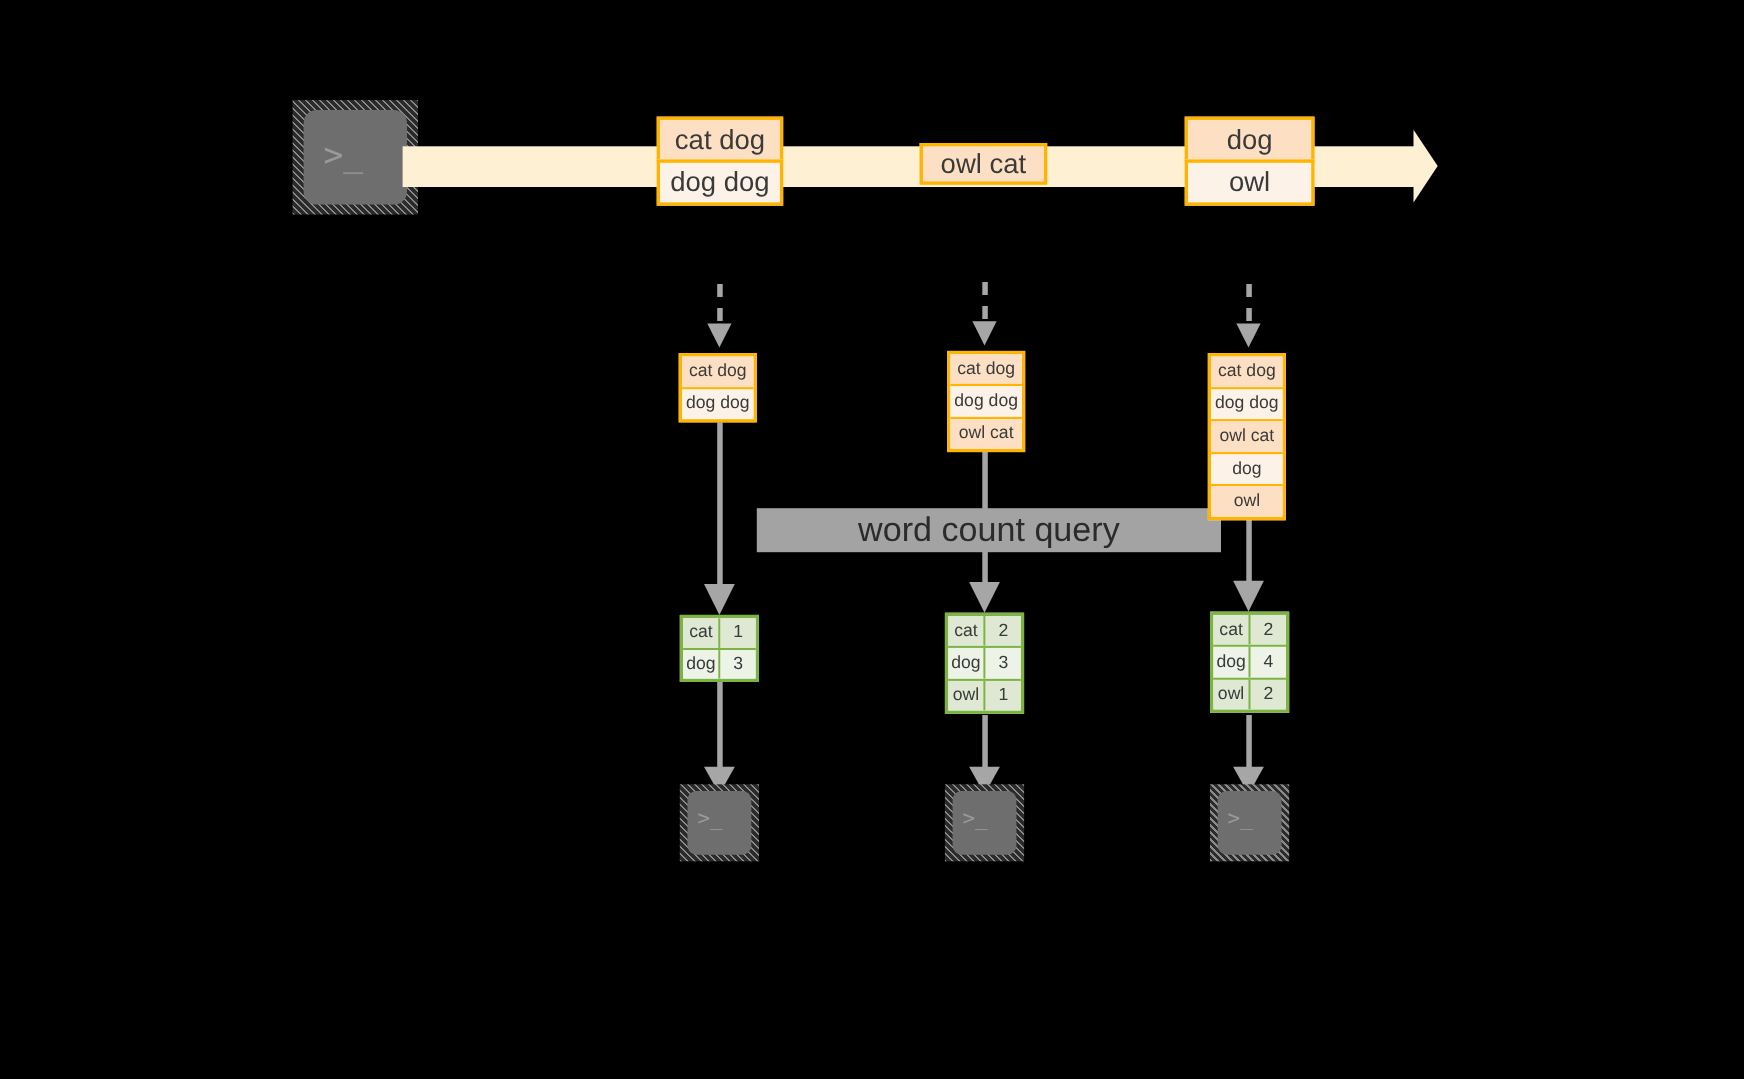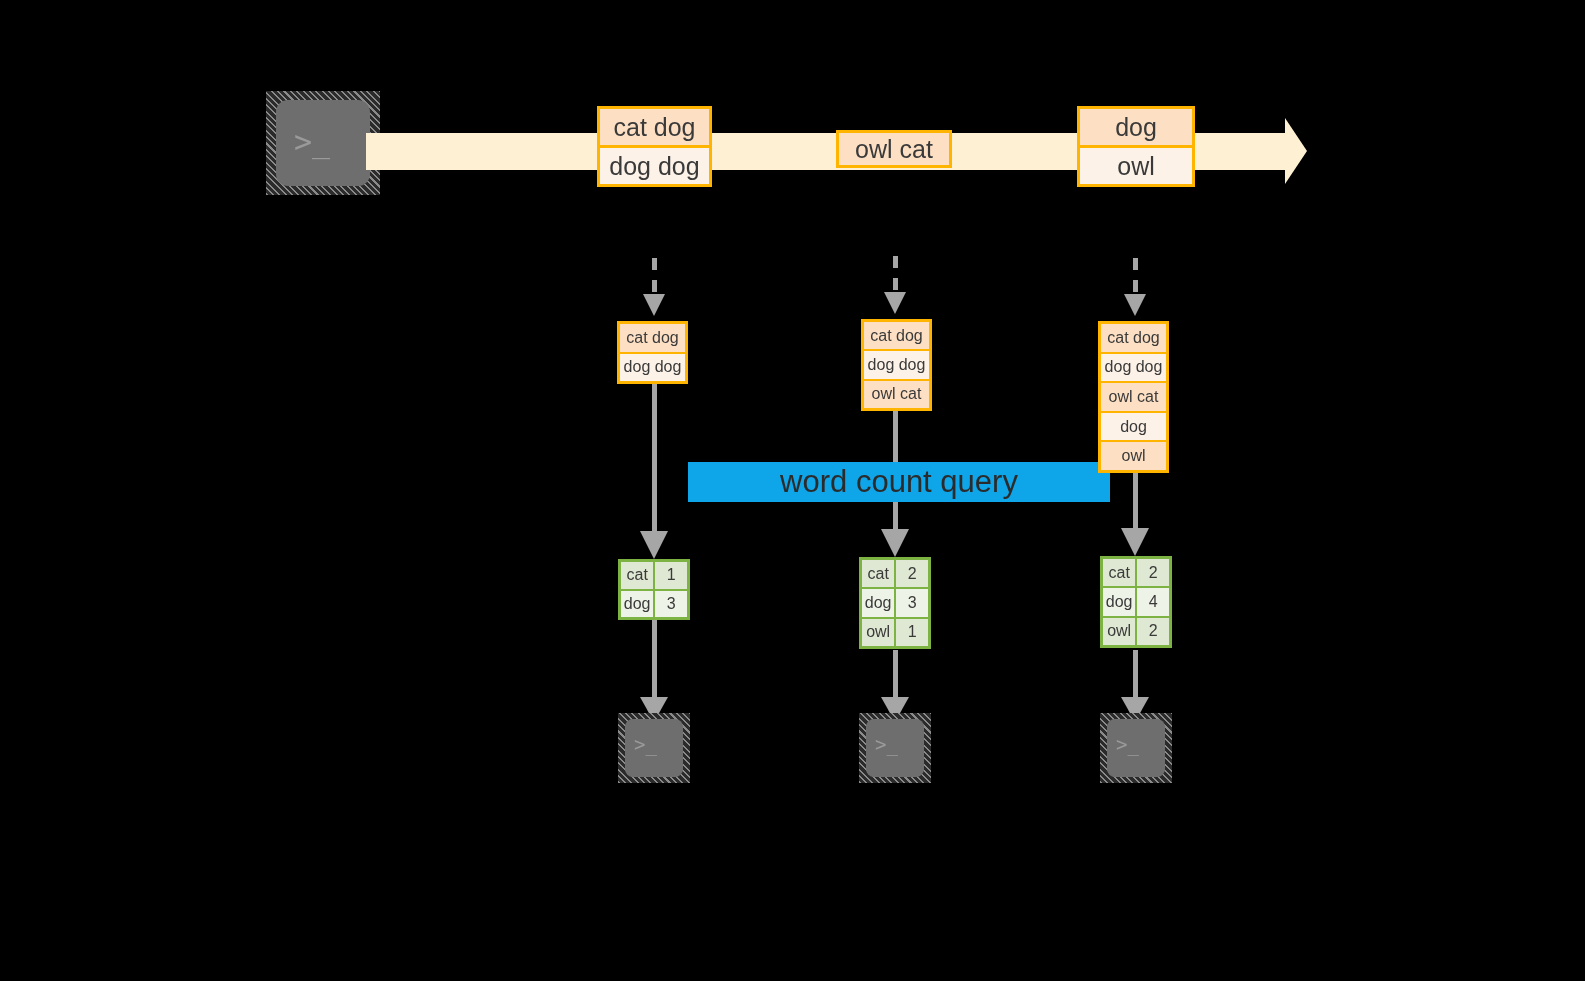--- a/index.html
+++ b/index.html
@@ -150,21 +150,21 @@
     position: absolute;
     width: 0;
     height: 0;
     border-style: solid;
     border-color: #a6a6a6 transparent transparent transparent;
   }
 
   
   .query-label {
     position: absolute;
-    background: #0ea5e9;
+    background: #a3a3a3;
     color: #2b2b2b;
     display: flex;
     align-items: center;
     justify-content: center;
     white-space: nowrap;
   }
 </style>
 </head>
 <body>
 

